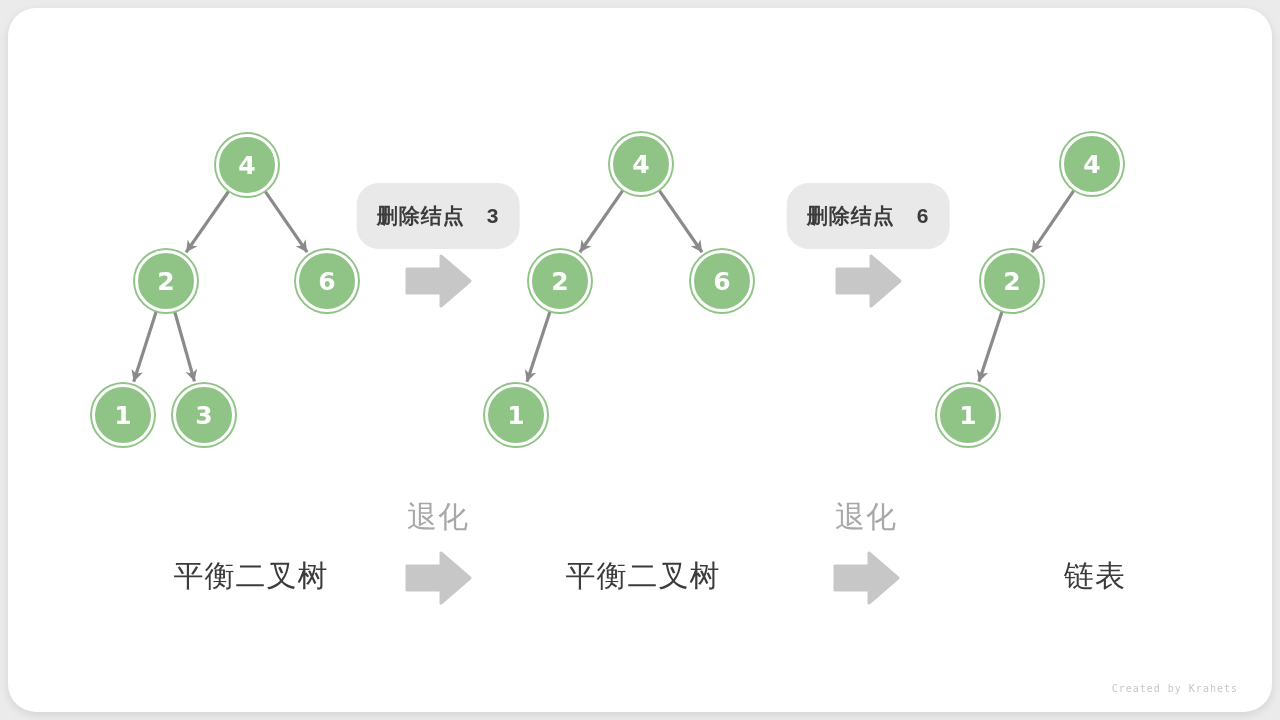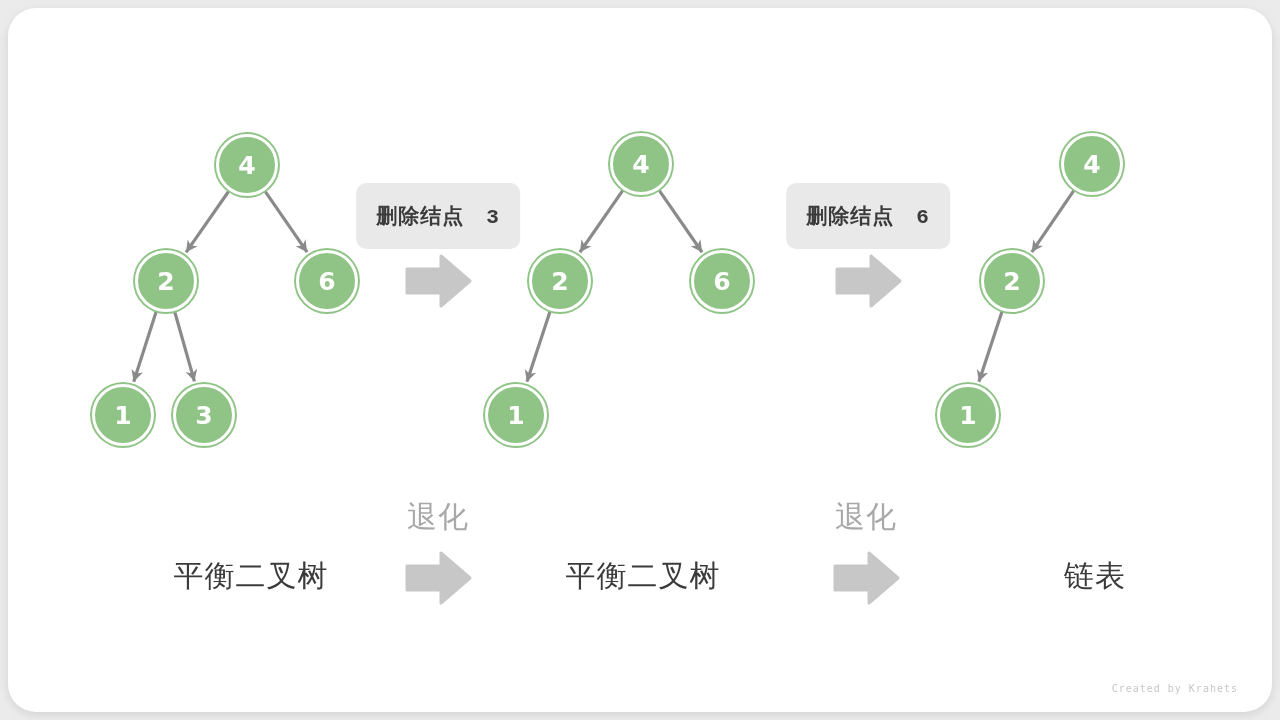--- a/index.html
+++ b/index.html
@@ -55,27 +55,26 @@
     color: #ffffff;
     font-size: 25px;
     font-weight: bold;
     font-family: "DejaVu Sans", sans-serif;
   }
   .badge {
     position: absolute;
     transform: translate(-50%, -50%);
     background: var(--badge-bg, #e9e9e9);
     color: var(--text-dark, #3b3b3b);
-    border-radius: 10px;
+    border-radius: 22px;
     padding: 19px 20px;
     font-size: 21px;
     font-weight: bold;
     white-space: pre;
     letter-spacing: 1px;
-    font-family: Liberation Mono, monospace;
   }
   .badge-1 { left: 438px; top: 216px; }
   .badge-2 { left: 868px; top: 216px; }
   .flow-label {
     position: absolute;
     transform: translate(-50%, -50%);
     font-size: 30px;
     font-weight: normal;
     white-space: nowrap;
     letter-spacing: 1px;

